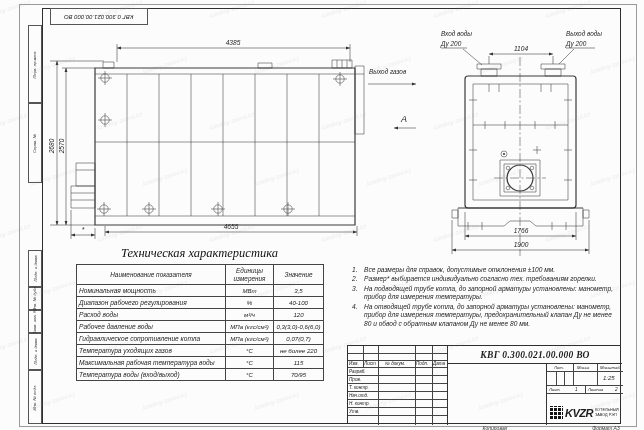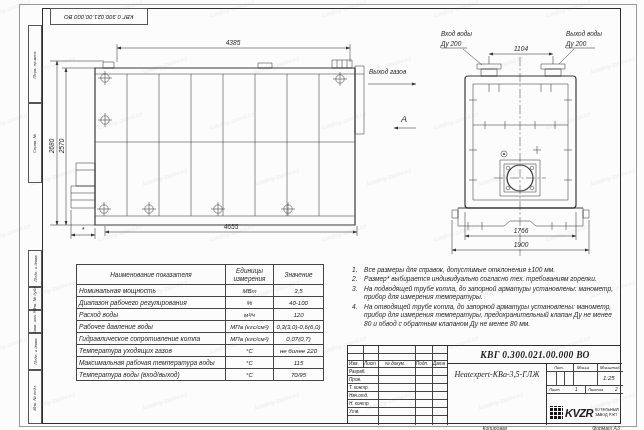--- a/index.html
+++ b/index.html
@@ -271,20 +271,21 @@
         <text class="dim" x="521" y="233" text-anchor="middle">1766</text>
 
         <line class="dimln" x1="452" y1="220" x2="452" y2="254"></line>
           <line class="dimln" x1="589" y1="220" x2="589" y2="254"></line>
         <line class="dimln" x1="452" y1="250" x2="589" y2="250" marker-start="url(#ae)" marker-end="url(#ae)"></line>
         <text class="dim" x="521" y="247" text-anchor="middle">1900</text>
       </g>
     </g>
   </svg>
 
+  <div class="tt-title">Техническая характеристика</div>
   <table class="tt">
     <colgroup>
         <col class="c1">
         <col class="c2">
         <col class="c3">
       </colgroup>
     <tbody>
         <tr>
       <th>Наименование показателя</th>
       <th>Единицы измерения</th>
@@ -377,21 +378,20 @@
     <div class="cell-txt" style="left:1px;top:22.5px;">Разраб.</div>
     <div class="cell-txt" style="left:1px;top:30.5px;">Пров.</div>
     <div class="cell-txt" style="left:1px;top:38.5px;">Т. контр.</div>
     <div class="cell-txt" style="left:1px;top:46.5px;">Нач.отд.</div>
     <div class="cell-txt" style="left:1px;top:54.5px;">Н. контр.</div>
     <div class="cell-txt" style="left:1px;top:62.5px;">Утв.</div>
 
     <div class="doc-num">КВГ 0.300.021.00.000 ВО</div>
 
     <div class="name">
-      <div>Heatexpert-КВа-3,5-ГЛЖ</div>
     </div>
 
     <div class="right">
       <div class="vline" style="left:26px;top:0;height:21px;"></div>
       <div class="vline" style="left:50px;top:0;height:21px;"></div>
       <div class="vline" style="left:8.7px;top:7px;height:14px;"></div>
       <div class="vline" style="left:17.3px;top:7px;height:14px;"></div>
       <div class="hline" style="left:0;top:7px;width:76px;"></div>
       <div class="hline" style="left:0;top:21px;width:76px;"></div>
       <div class="hline" style="left:0;top:29px;width:76px;"></div>

